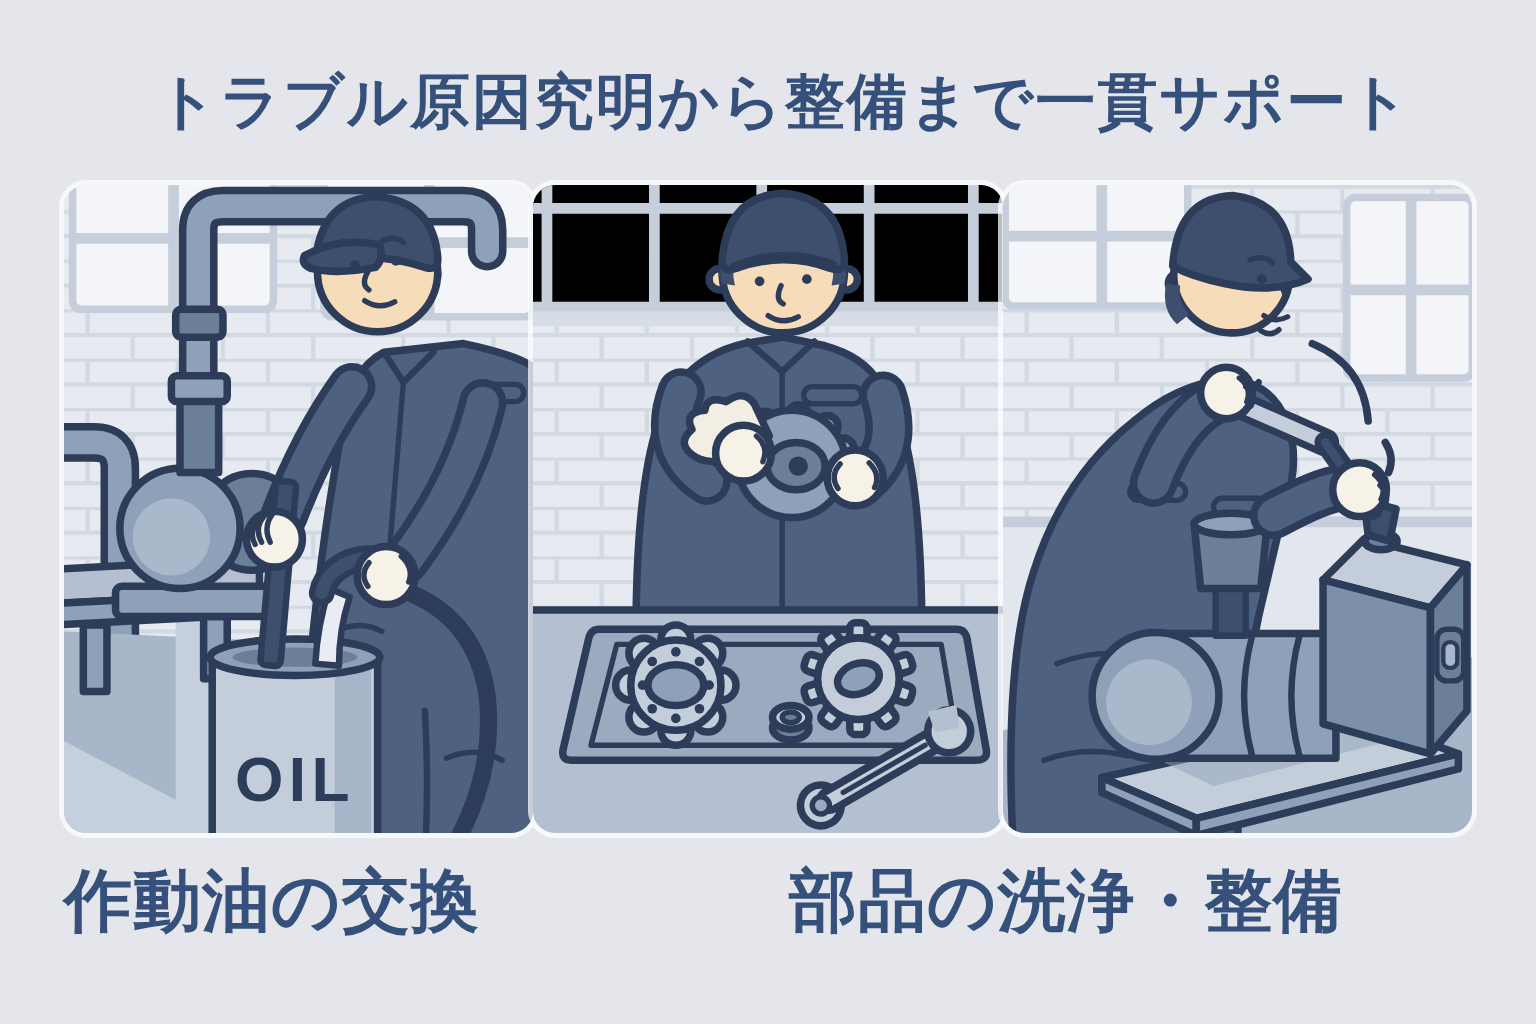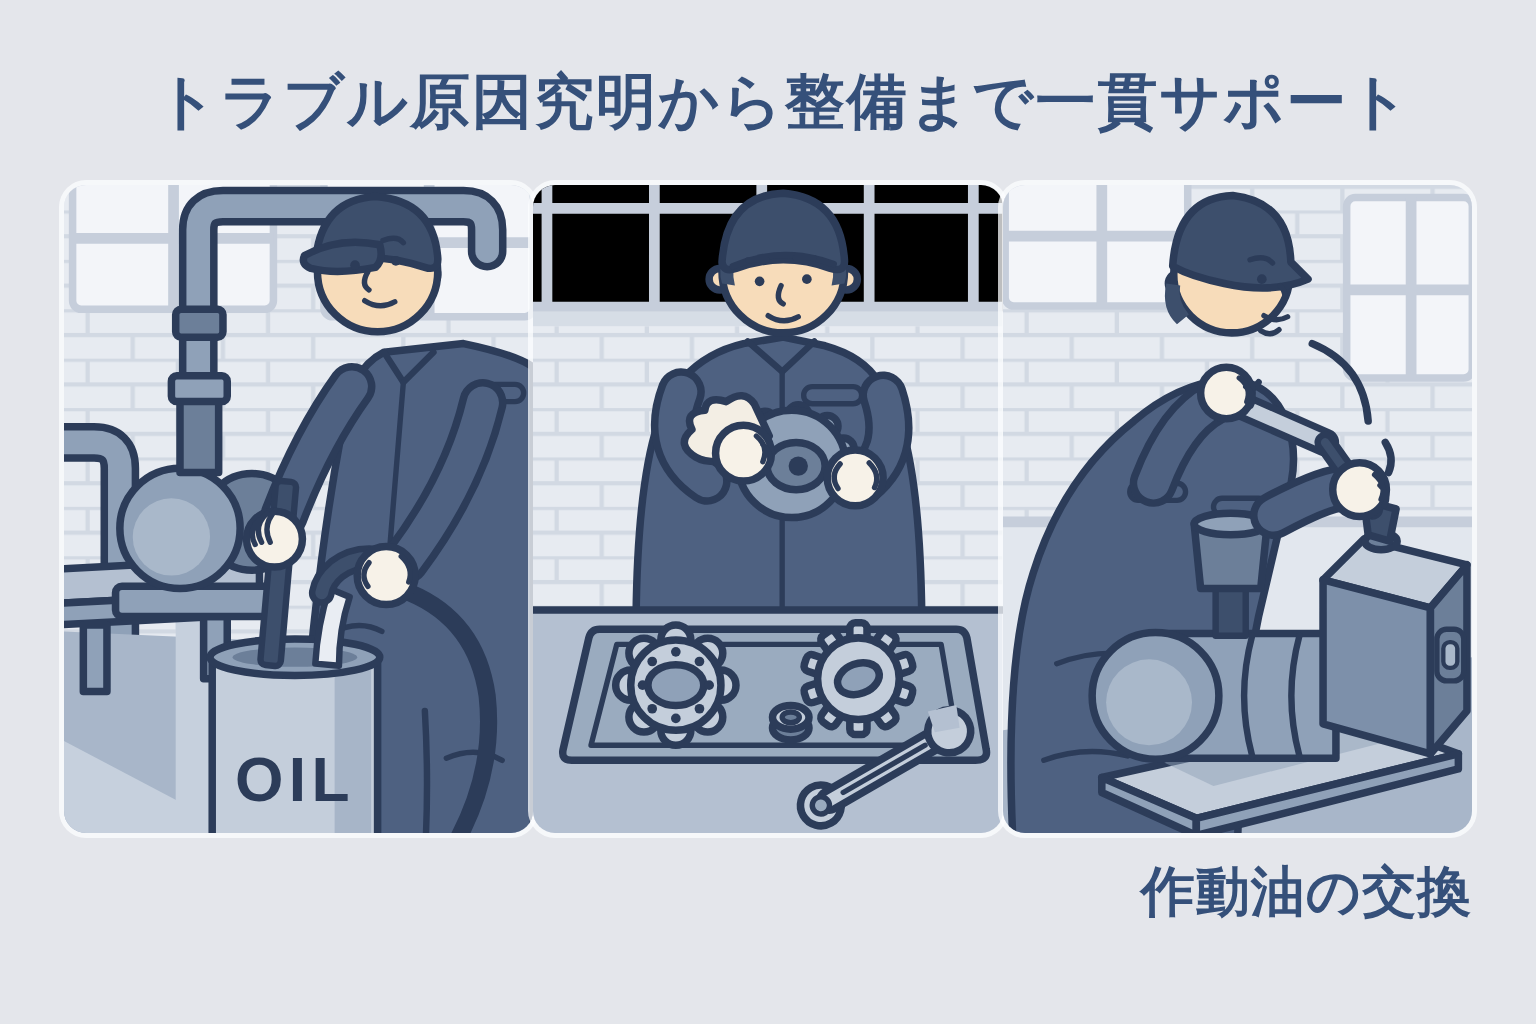--- a/index.html
+++ b/index.html
@@ -7,21 +7,21 @@
        font-family:"Liberation Sans",sans-serif}
   .page{position:relative;width:1536px;height:1024px}
   .title{position:absolute;top:46px;left:0;width:100%;text-align:center;margin:16px;
          font-size:60px;font-weight:800;letter-spacing:2px;color:var(--title_text,#35507a)}
   .panels{position:absolute;top:185px;left:64px;width:1408px;height:648px;
           display:flex;}
   .panel{flex:1;position:relative;border-radius:22px;overflow:hidden;
          background:var(--wall,#e7ebf1);box-shadow:0 0 0 5px rgba(252,253,255,.75)}
   .panel svg{position:absolute;inset:0;width:100%;height:100%;display:block}
   .captions{position:absolute;top:856px;left:64px;width:1408px;display:flex;gap:42px}
-  .caption{flex:1;text-align:right;font-size:54px;font-weight:800;
+  .caption{flex:1;text-align:left;font-size:68px;font-weight:800;
            color:var(--title_text,#35507a);letter-spacing:1px}
 
   
   .sh{stroke:var(--outline,#2c3c59);stroke-width:7;stroke-linejoin:round;stroke-linecap:round}
   .sh4{stroke:var(--outline,#2c3c59);stroke-width:4;stroke-linejoin:round}
   .st{stroke:var(--outline,#2c3c59);fill:none;stroke-linecap:round;stroke-linejoin:round}
   .w5{stroke-width:5}.w6{stroke-width:6}.w7{stroke-width:7}
   .arm-o{stroke:var(--outline,#2c3c59);stroke-width:44;fill:none;stroke-linecap:round}
   .arm-i{stroke:var(--coverall,#4e6181);stroke-width:30;fill:none;stroke-linecap:round}
   .pipe-o{stroke:var(--outline,#2c3c59);stroke-width:36;fill:none;stroke-linecap:round;stroke-linejoin:round}
@@ -352,15 +352,16 @@
         <g>
           <path d="M288 170 Q336 190 340 242" class="st w7"></path>
           <path d="M356 262 q9 14 3 28" class="st w7"></path>
         </g>
       </svg>
     </div>
   </div>
 
   <div class="captions">
     <div class="caption">作動油の交換</div>
+    <div class="caption">部品の洗浄・整備</div>
   </div>
 
 </div>
 
 </body></html>

